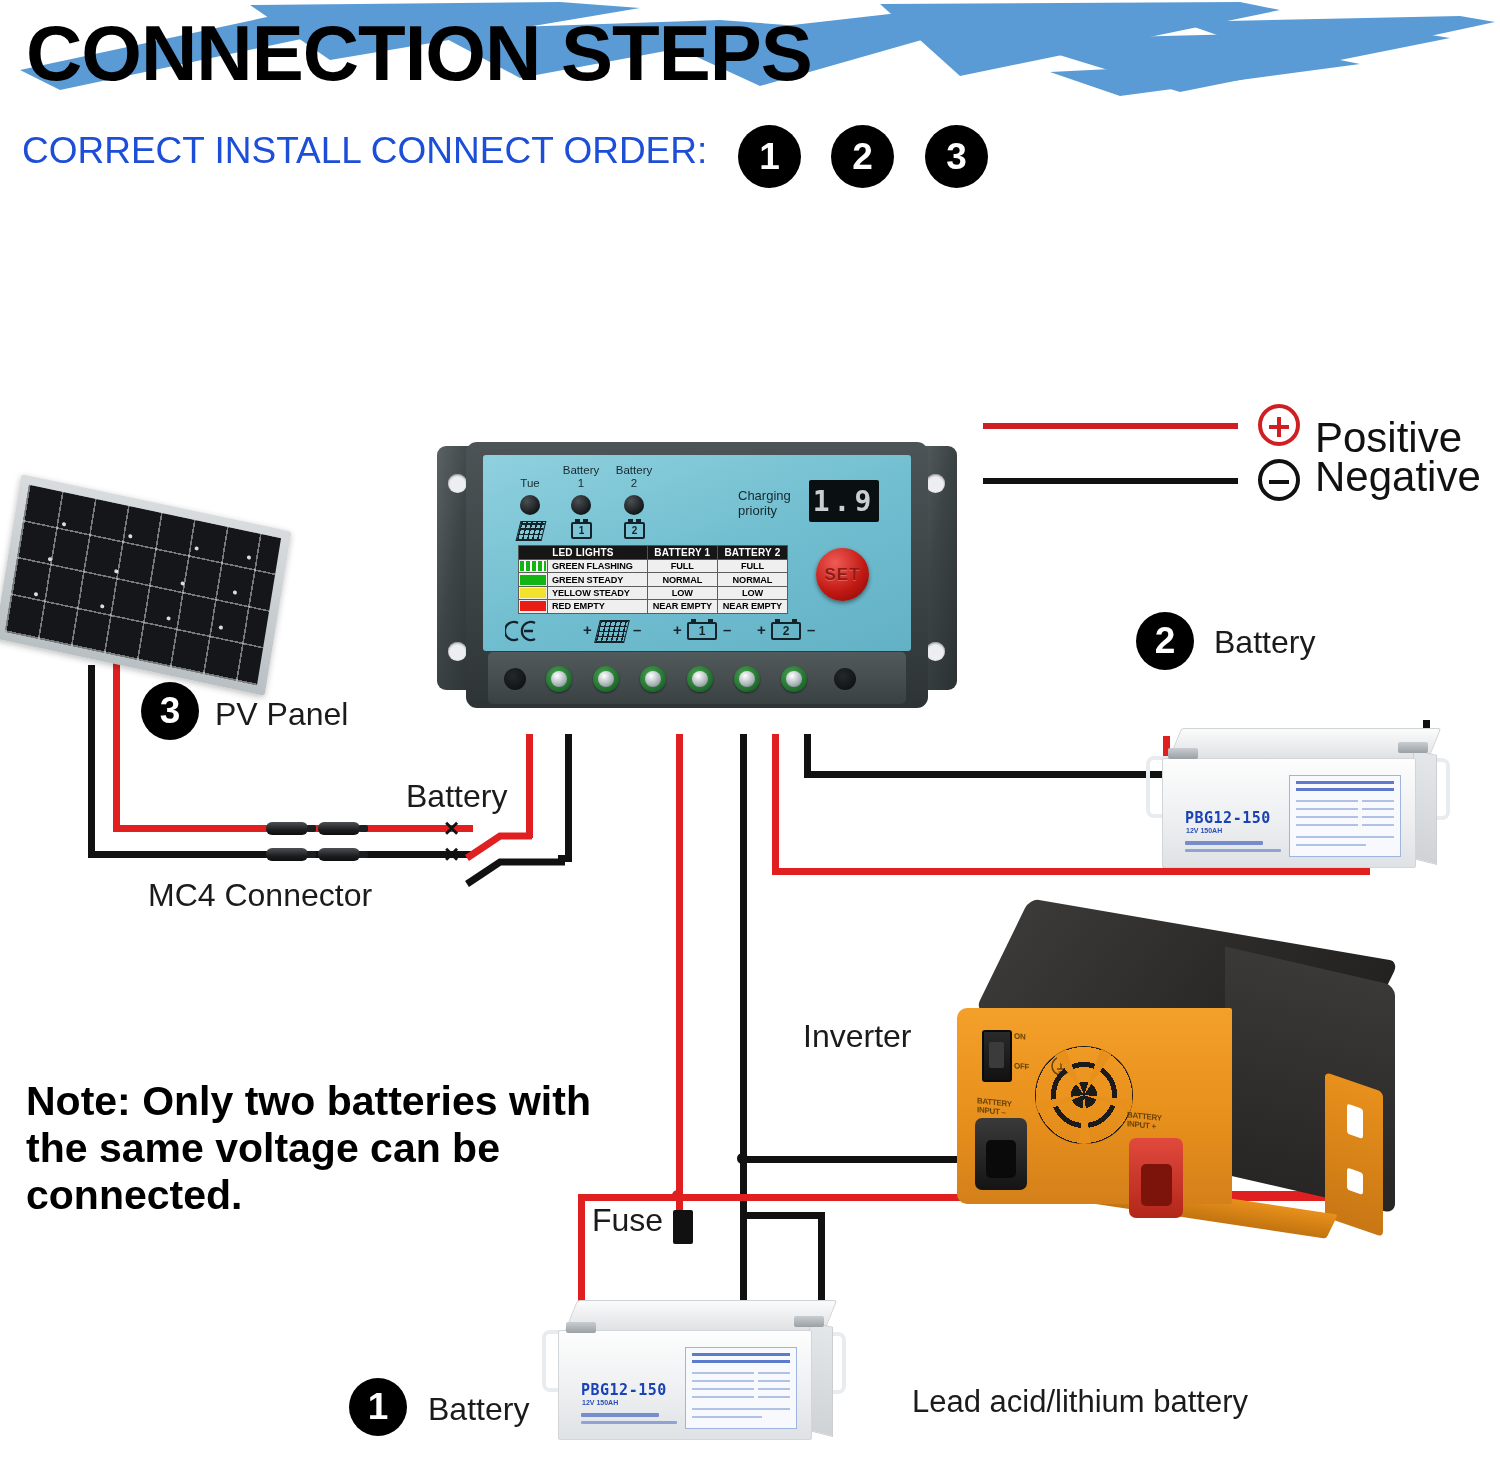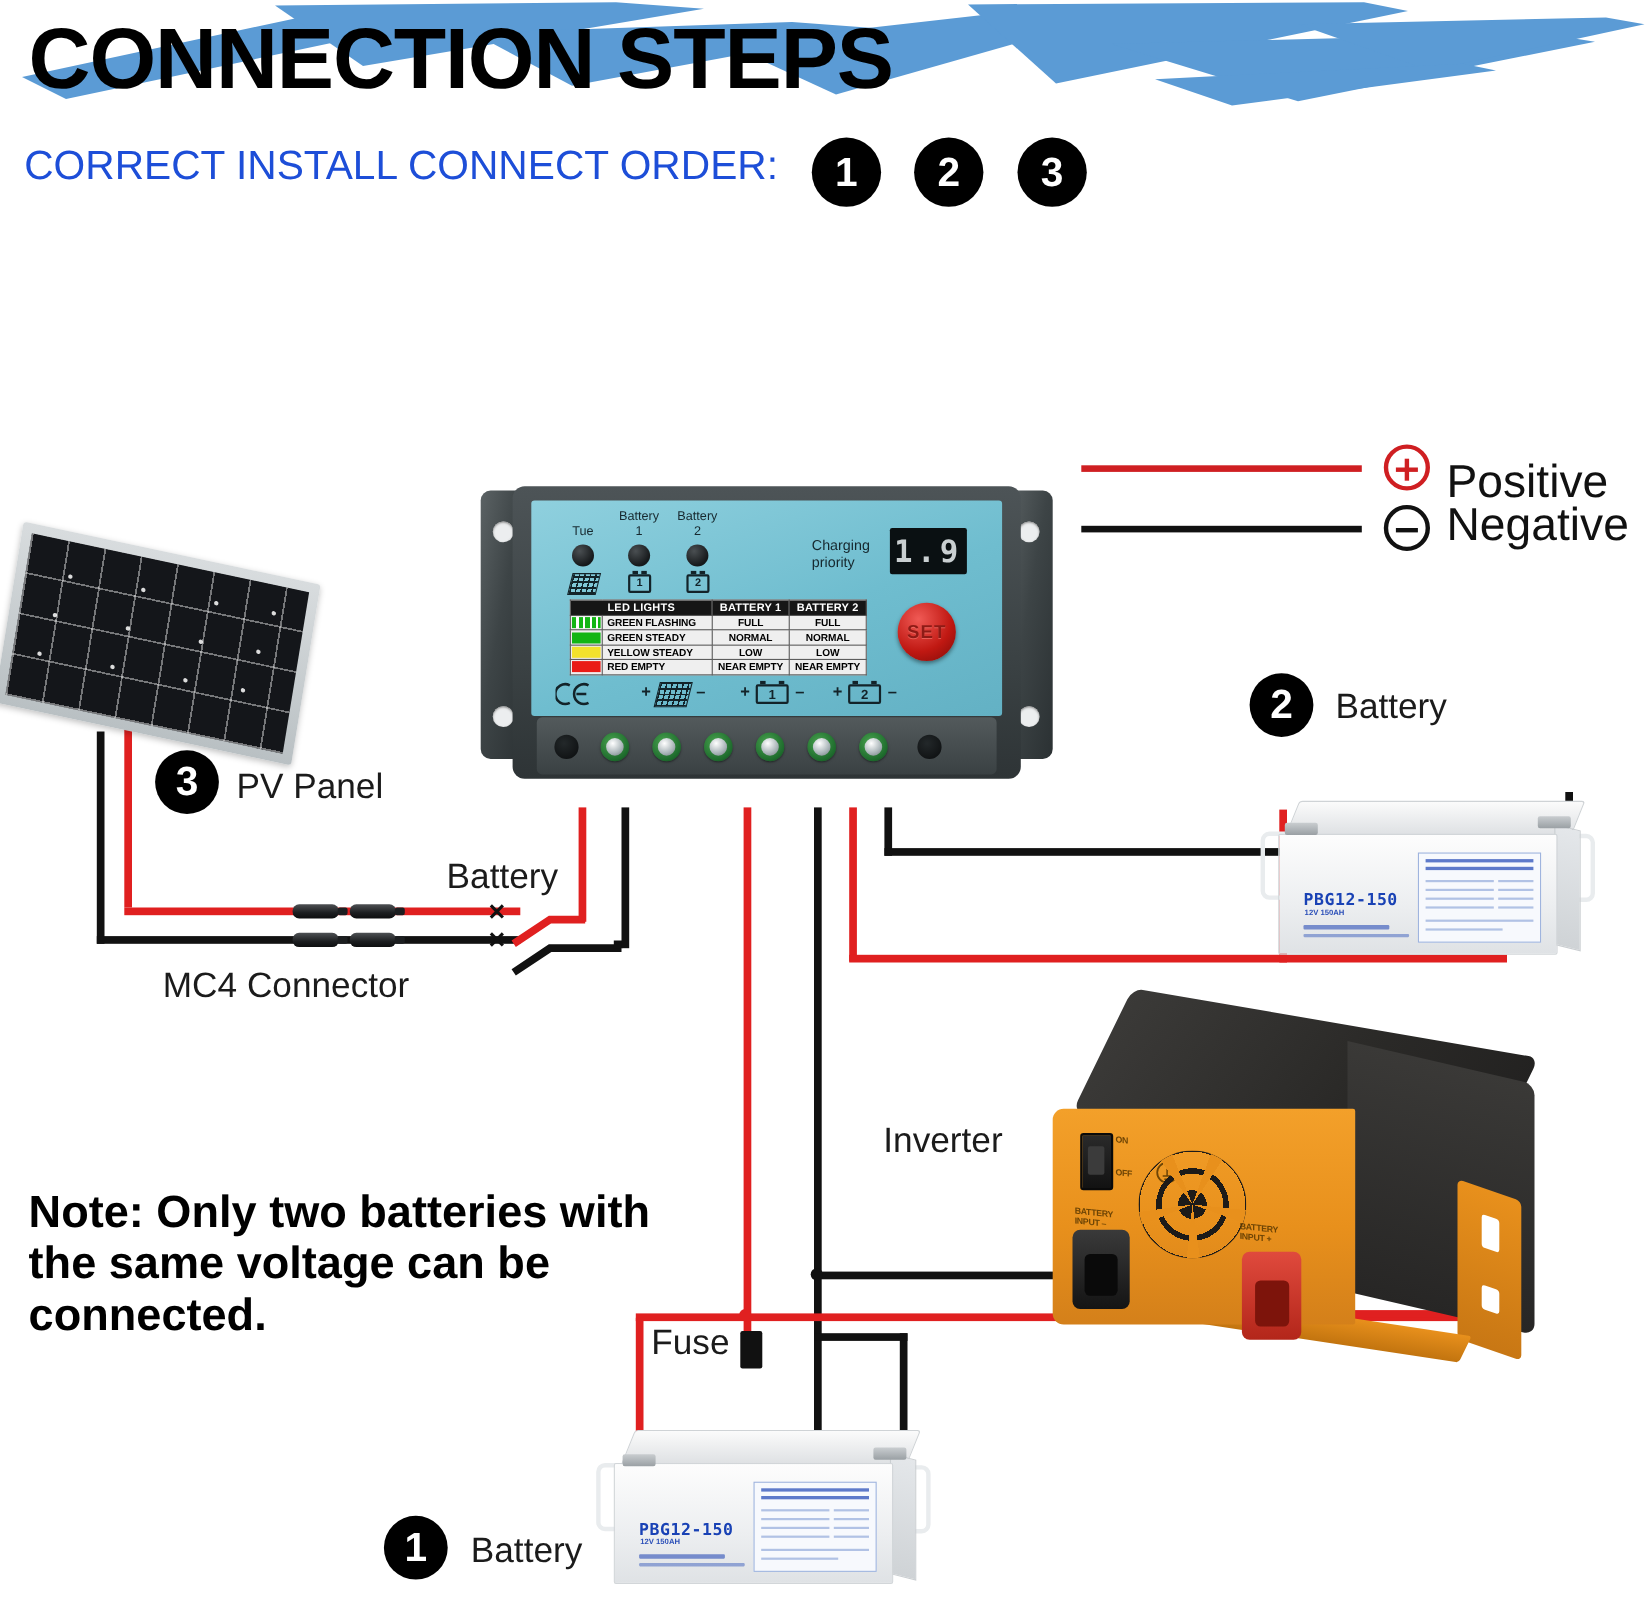--- a/index.html
+++ b/index.html
@@ -502,13 +502,14 @@
     </div>
   </div>
   <div class="post" style="left:22px;top:22px;"></div>
   <div class="post" style="left:250px;top:16px;"></div>
 </div>
 <div class="abs nbadge" style="left:349px;top:1378px;width:58px;height:58px;">1</div>
 <div class="abs tl" style="left:428px;top:1391px;">Battery</div>
 
 <div class="abs" id="note">Note: Only two batteries with the same voltage can be connected.</div>
 <div class="abs" id="sup">
+  <div>Lead acid/lithium battery</div>
 </div>
 
 </body></html>

